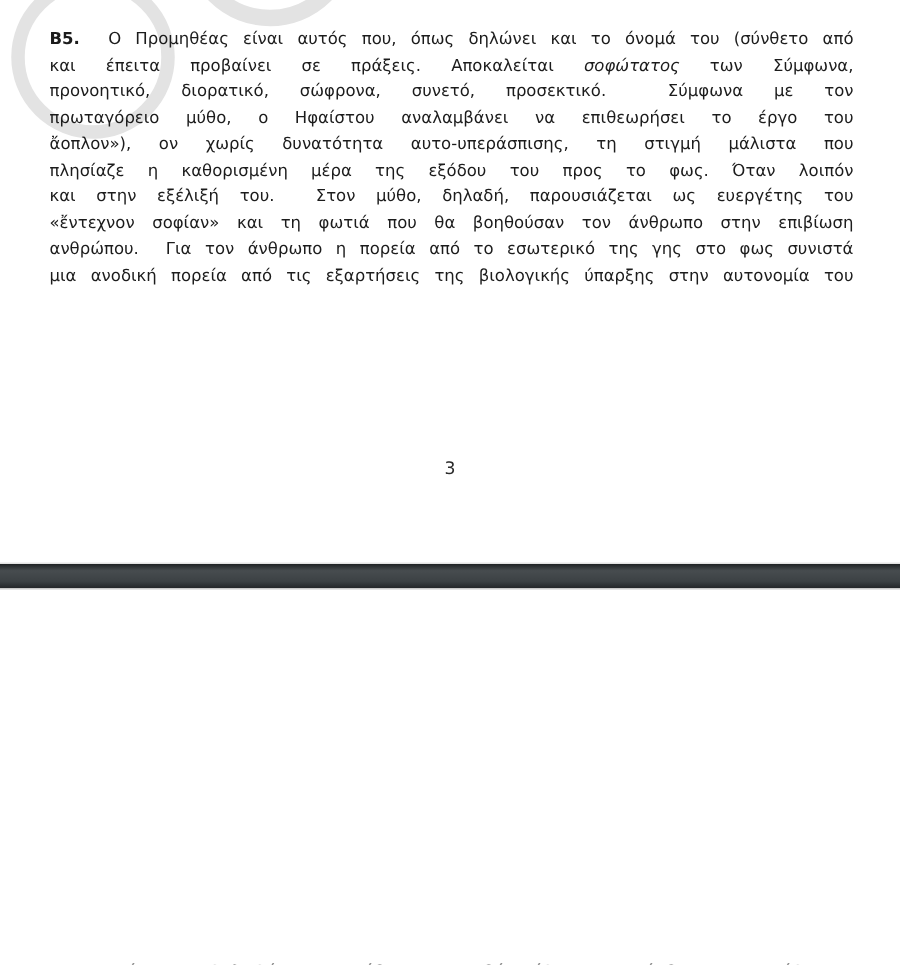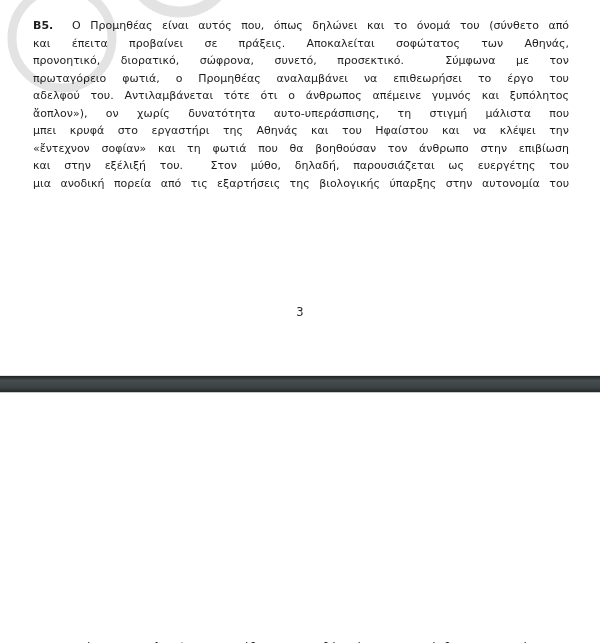--- a/index.html
+++ b/index.html
@@ -29,47 +29,47 @@
   .tb-partial{position:absolute;top:639px;left:33px;right:31px;z-index:1;font-size:12px;}
   .tb-p1 .line{height:17.5px;line-height:17.5px;}
   .tb-p2 .line,.tb-partial .line{height:19.2px;line-height:19.2px;}
   .line{
     text-align:justify;text-align-last:justify;
     overflow:hidden;
   }
   .line.noj{text-align:left;text-align-last:left;white-space:nowrap;}
   .line.ind{text-indent:44px;}
   .line span.b{font-weight:bold;}
-  .line span.i{}
+  .line span.i{font-style:italic;}
   
   .pagenum{
     position:absolute;top:305px;left:0;width:600px;text-align:center;
     font-size:11.5px;line-height:14px;color:#2a2a2a;z-index:1;
   }
 </style>
 </head>
 <body>
 
 <div class="viewer">
 
   <div class="page-top">
     <svg class="watermark" width="260" height="110" viewBox="0 0 260 110">
       <circle cx="62" cy="38" r="50" fill="none" stroke="#e3e3e3" stroke-width="9"></circle>
       <circle cx="180" cy="-40" r="52" fill="none" stroke="#e3e3e3" stroke-width="11"></circle>
     </svg>
     <div class="textblock tb-p1">
         <div class="line"><span class="b">Β5.</span><span>&nbsp; Ο Προμηθέας είναι αυτός που, όπως δηλώνει και το όνομά του (σύνθετο από</span></div>
-        <div class="line"><span>και έπειτα προβαίνει σε πράξεις. Αποκαλείται </span><span class="i">σοφώτατος</span><span> των Αθηνάς,</span></div>
+        <div class="line"><span>και έπειτα προβαίνει σε πράξεις. Αποκαλείται </span><span class="i">σοφώτατος</span><span> των Σύμφωνα,</span></div>
         <div class="line"><span>προνοητικό, διορατικό, σώφρονα, συνετό, προσεκτικό.&nbsp; Σύμφωνα με τον</span></div>
-        <div class="line"><span>πρωταγόρειο φωτιά, ο Προμηθέας αναλαμβάνει να επιθεωρήσει το έργο του</span></div>
-        <div class="line"><span>αδελφού του. Αντιλαμβάνεται τότε ότι ο άνθρωπος απέμεινε γυμνός και ξυπόλητος</span></div>
+        <div class="line"><span>πρωταγόρειο μύθο, ο Ηφαίστου αναλαμβάνει να επιθεωρήσει το έργο του</span></div>
         <div class="line"><span>ἄοπλον»), ον χωρίς δυνατότητα αυτο-υπεράσπισης, τη στιγμή μάλιστα που</span></div>
-        <div class="line"><span>μπει κρυφά στο εργαστήρι της Αθηνάς και του Ηφαίστου και να κλέψει την</span></div>
+        <div class="line"><span>πλησίαζε η καθορισμένη μέρα της εξόδου του προς το φως. Όταν λοιπόν</span></div>
+        <div class="line"><span>και στην εξέλιξή του.&nbsp; Στον μύθο, δηλαδή, παρουσιάζεται ως ευεργέτης του</span></div>
         <div class="line"><span>«ἔντεχνον σοφίαν» και τη φωτιά που θα βοηθούσαν τον άνθρωπο στην επιβίωση</span></div>
-        <div class="line"><span>και στην εξέλιξή του.&nbsp; Στον μύθο, δηλαδή, παρουσιάζεται ως ευεργέτης του</span></div>
+        <div class="line"><span>ανθρώπου.&nbsp; Για τον άνθρωπο η πορεία από το εσωτερικό της γης στο φως συνιστά</span></div>
         <div class="line"><span>μια ανοδική πορεία από τις εξαρτήσεις της βιολογικής ύπαρξης στην αυτονομία του</span></div>
       </div>
     <div class="pagenum">3</div>
   </div>
 
   <div class="sep-band"></div>
 
   <div class="page-bottom">
     
   </div>

